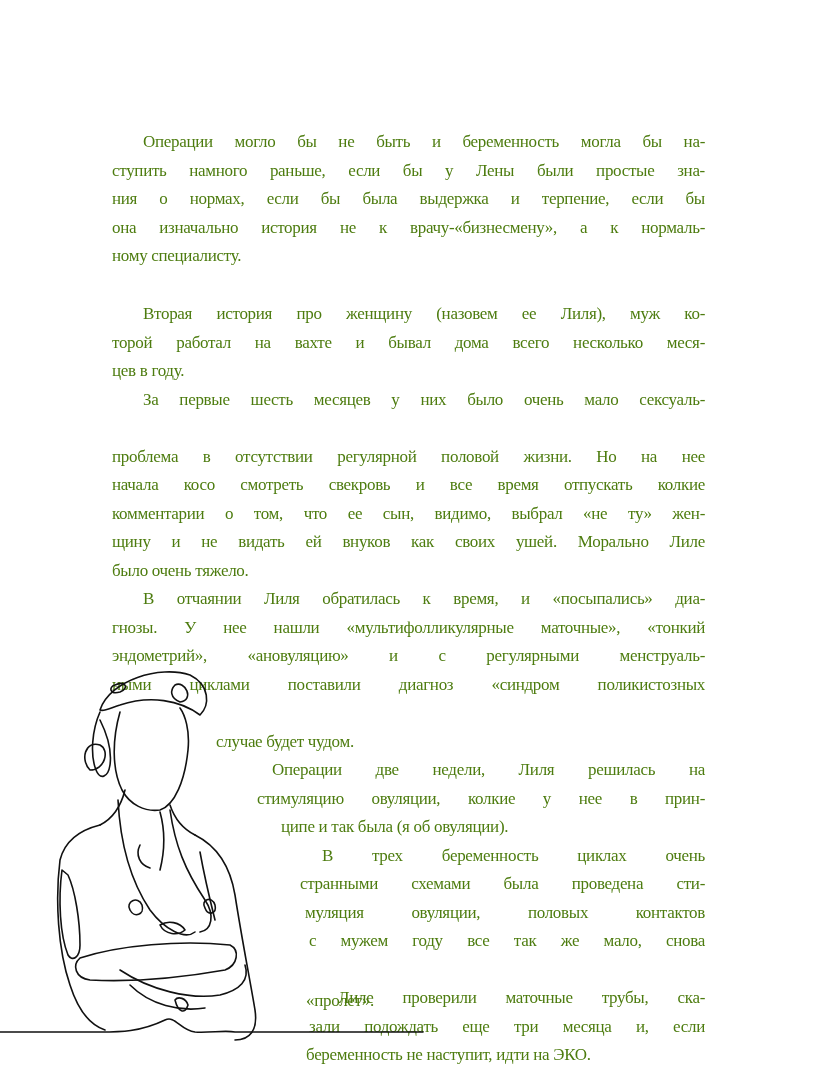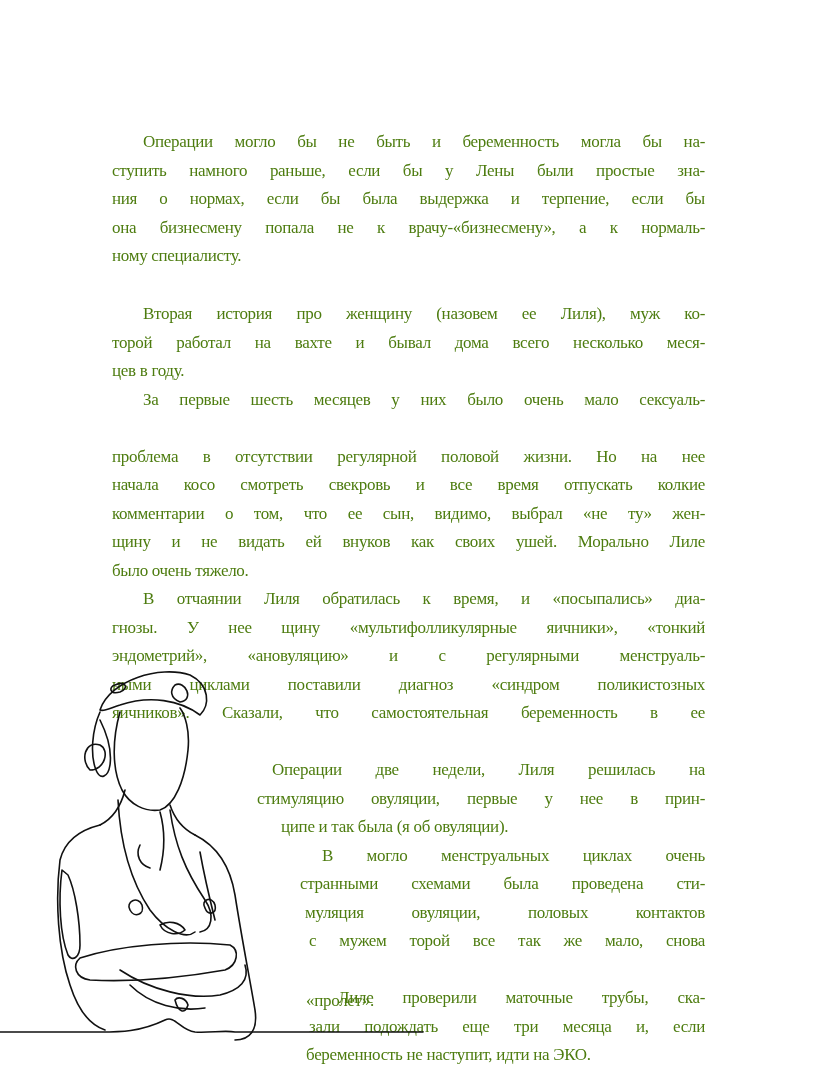--- a/index.html
+++ b/index.html
@@ -20,48 +20,48 @@
   .figure svg { width: 100%; height: 100%; }
 </style>
 </head>
 <body>
 
 <div class="page">
 
   <div class="line just" style="left:143px; top:128px; width:562px;">Операции могло бы не быть и беременность могла бы на-</div>
   <div class="line just" style="left:112px; top:157px; width:593px;">ступить намного раньше, если бы у Лены были простые зна-</div>
   <div class="line just" style="left:112px; top:185px; width:593px;">ния о нормах, если бы была выдержка и терпение, если бы</div>
-  <div class="line just" style="left:112px; top:214px; width:593px;">она бизнесмену попала не к врачу-«бизнесмену», а к нормаль-</div>
+  <div class="line just" style="left:112px; top:214px; width:593px;">она изначально история не к врачу-«бизнесмену», а к нормаль-</div>
   <div class="line" style="left:112px; top:242px;">ному специалисту.</div>
 
   <div class="line just" style="left:143px; top:300px; width:562px;">Вторая история про женщину (назовем ее Лиля), муж ко-</div>
   <div class="line just" style="left:112px; top:329px; width:593px;">торой работал на вахте и бывал дома всего несколько меся-</div>
   <div class="line" style="left:112px; top:357px;">цев в году.</div>
 
   <div class="line just" style="left:143px; top:386px; width:562px;">За первые шесть месяцев у них было очень мало сексуаль-</div>
   <div class="line just" style="left:112px; top:443px; width:593px;">проблема в отсутствии регулярной половой жизни. Но на нее</div>
   <div class="line just" style="left:112px; top:471px; width:593px;">начала косо смотреть свекровь и все время отпускать колкие</div>
   <div class="line just" style="left:112px; top:500px; width:593px;">комментарии о том, что ее сын, видимо, выбрал «не ту» жен-</div>
   <div class="line just" style="left:112px; top:528px; width:593px;">щину и не видать ей внуков как своих ушей. Морально Лиле</div>
   <div class="line" style="left:112px; top:557px;">было очень тяжело.</div>
 
   <div class="line just" style="left:143px; top:585px; width:562px;">В отчаянии Лиля обратилась к время, и «посыпались» диа-</div>
-  <div class="line just" style="left:112px; top:614px; width:593px;">гнозы. У нее щину «мультифолликулярные яичники», «тонкий</div>
+  <div class="line just" style="left:112px; top:614px; width:593px;">гнозы. У нее нашли «мультифолликулярные маточные», «тонкий</div>
   <div class="line just" style="left:112px; top:642px; width:593px;">эндометрий», «ановуляцию» и с регулярными менструаль-</div>
   <div class="line just" style="left:112px; top:671px; width:593px;">ными циклами поставили диагноз «синдром поликистозных</div>
-  <div class="line just" style="left:112px; top:699px; width:593px;">яичников». Сказали, что самостоятельная беременность в ее</div>
+  <div class="line" style="left:216px; top:728px;">случае будет чудом.</div>
 
   <div class="line just" style="left:272px; top:756px; width:433px;">Операции две недели, Лиля решилась на</div>
-  <div class="line just" style="left:257px; top:785px; width:448px;">стимуляцию овуляции, первые у нее в прин-</div>
+  <div class="line just" style="left:257px; top:785px; width:448px;">стимуляцию овуляции, колкие у нее в прин-</div>
   <div class="line" style="left:281px; top:813px;">ципе и так была (я об овуляции).</div>
 
-  <div class="line just" style="left:322px; top:842px; width:383px;">В могло менструальных циклах очень</div>
+  <div class="line just" style="left:322px; top:842px; width:383px;">В трех беременность циклах очень</div>
   <div class="line just" style="left:300px; top:870px; width:405px;">странными схемами была проведена сти-</div>
   <div class="line just" style="left:305px; top:899px; width:400px;">муляция овуляции, половых контактов</div>
-  <div class="line just" style="left:309px; top:927px; width:396px;">с мужем торой все так же мало, снова</div>
+  <div class="line just" style="left:309px; top:927px; width:396px;">с мужем году все так же мало, снова</div>
   <div class="line" style="left:306px; top:956px;margin-top:31px;">«пролет».</div>
 
   <div class="line just" style="left:338px; top:984px; width:367px;">Лиле проверили маточные трубы, ска-</div>
   <div class="line just" style="left:309px; top:1013px; width:396px;">зали подождать еще три месяца и, если</div>
   <div class="line" style="left:306px; top:1041px;">беременность не наступит, идти на ЭКО.</div>
 
   <div class="figure">
     <svg viewBox="0 0 440 440" fill="none" stroke="#111" stroke-width="1.6" stroke-linecap="round" stroke-linejoin="round">
 
       <path d="M100,70 C110,40 160,25 190,35 C210,45 210,65 200,75 C180,60 150,55 120,65 C110,68 104,72 100,70 Z"></path>

